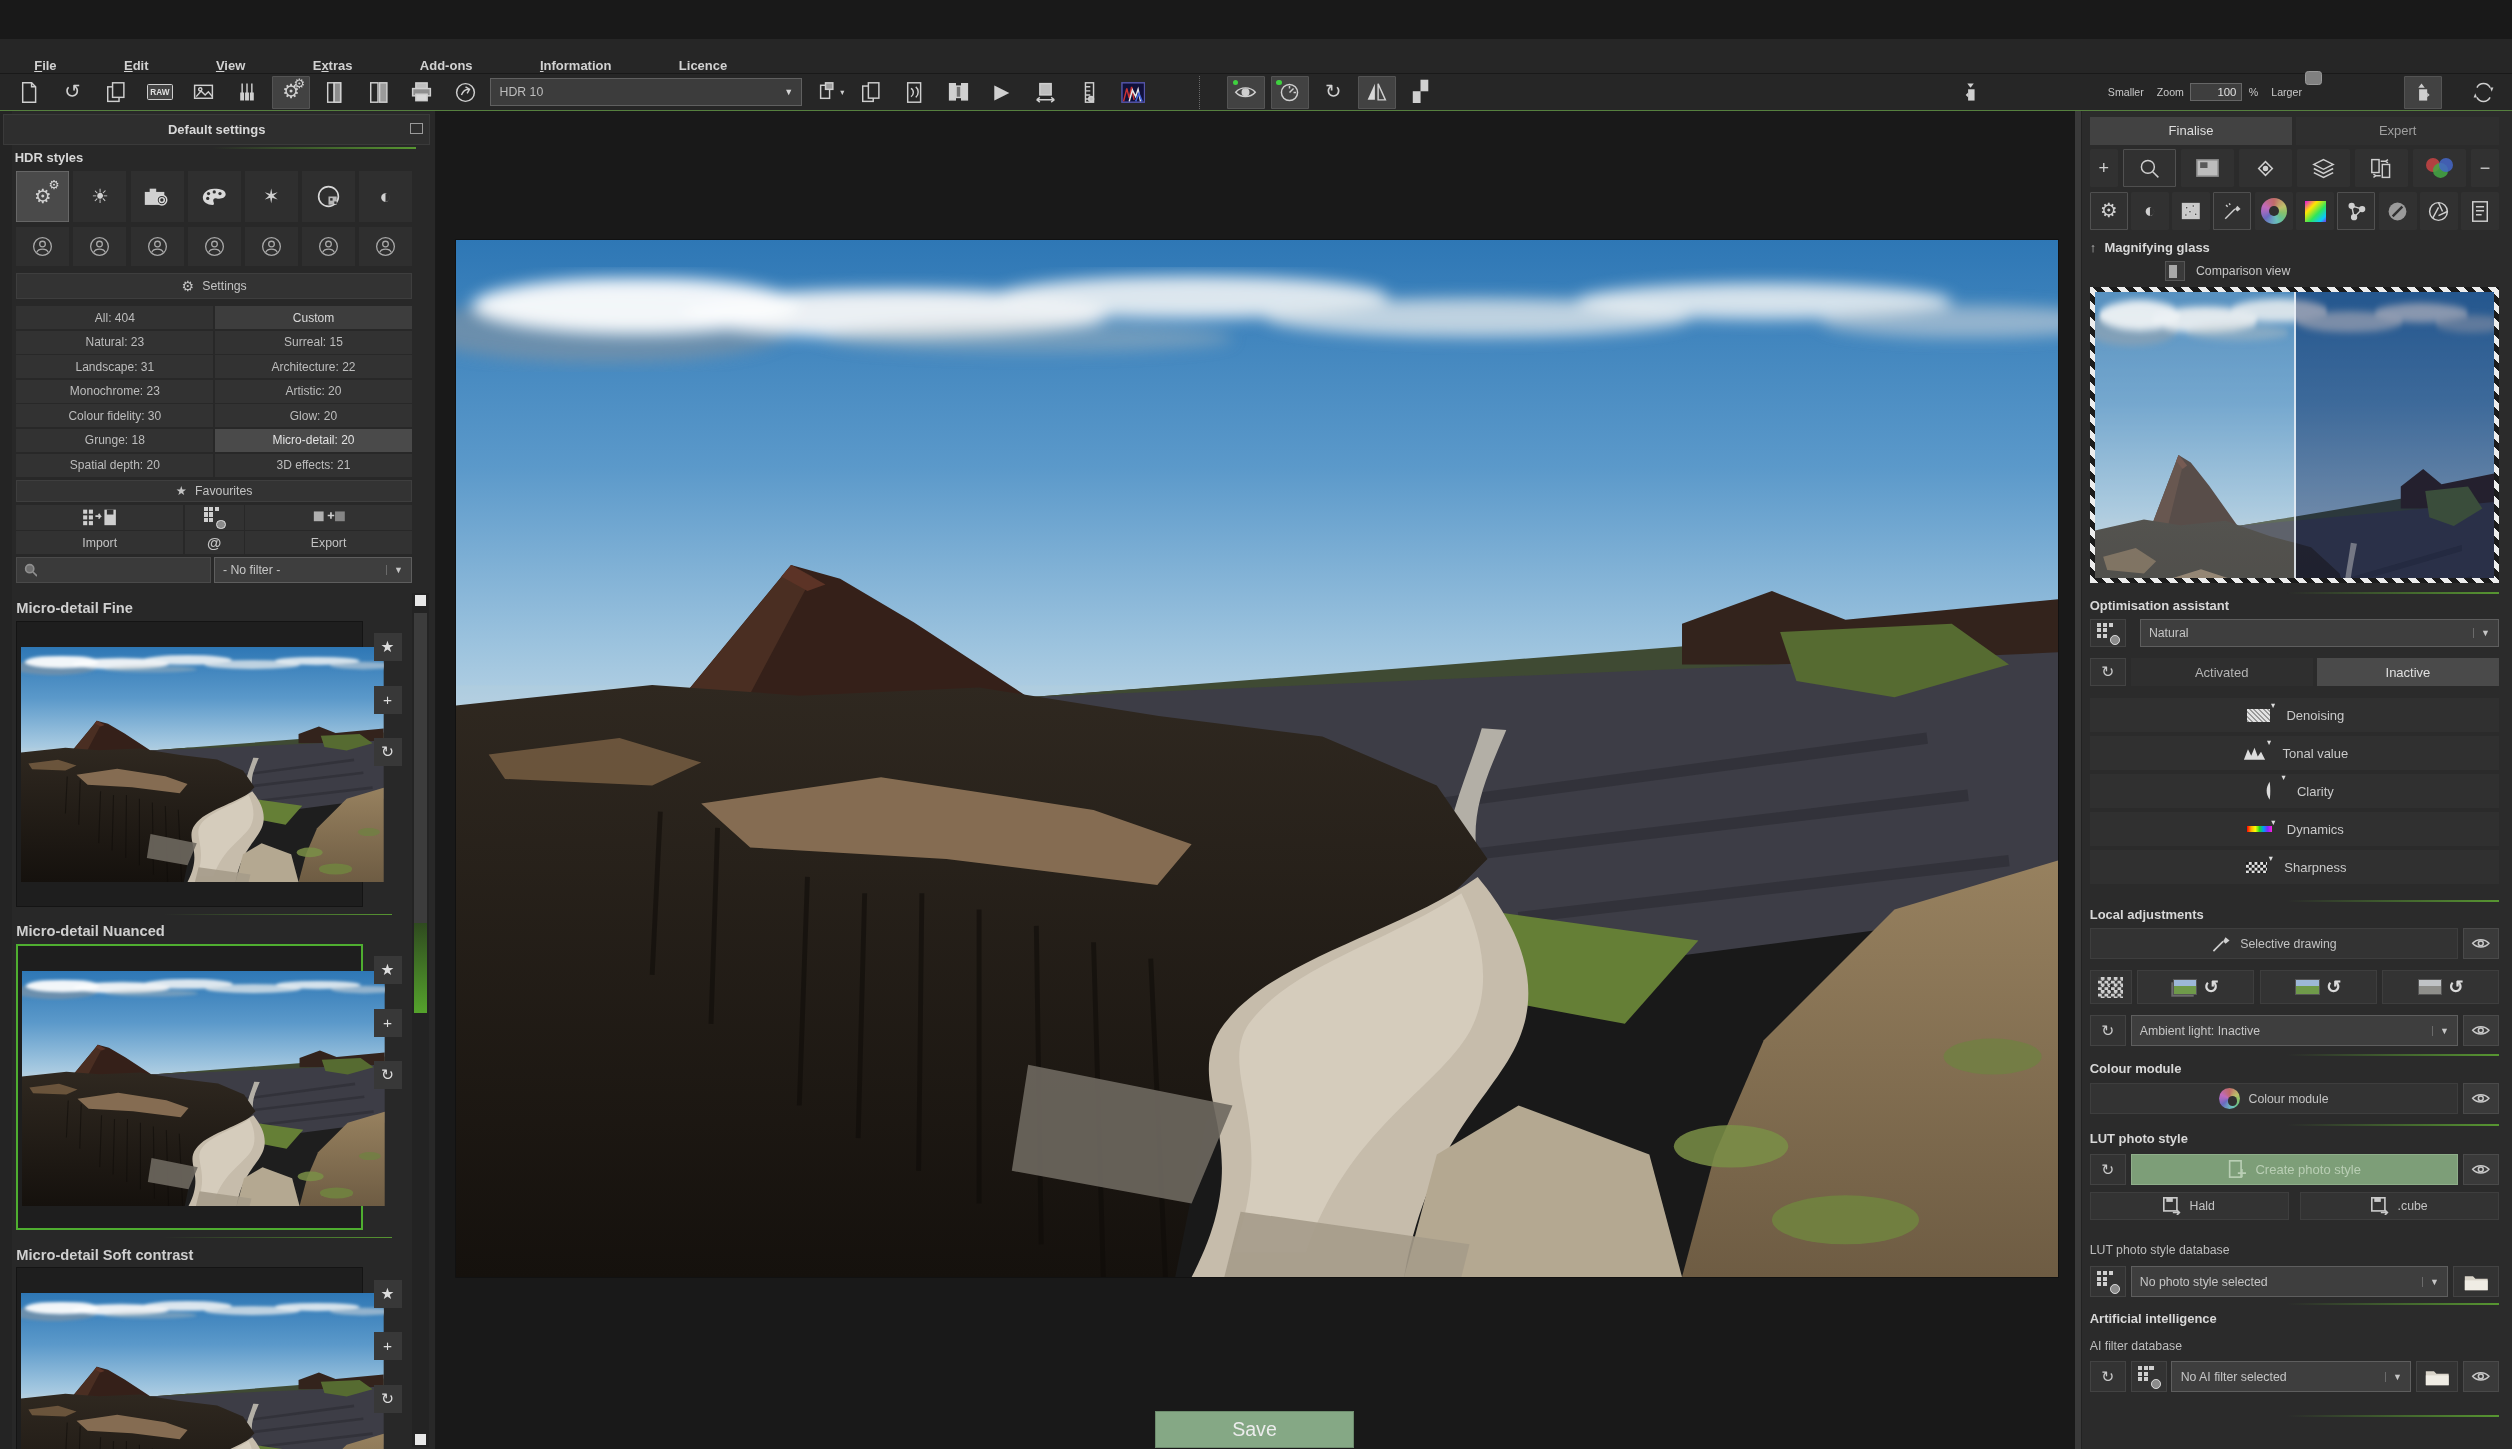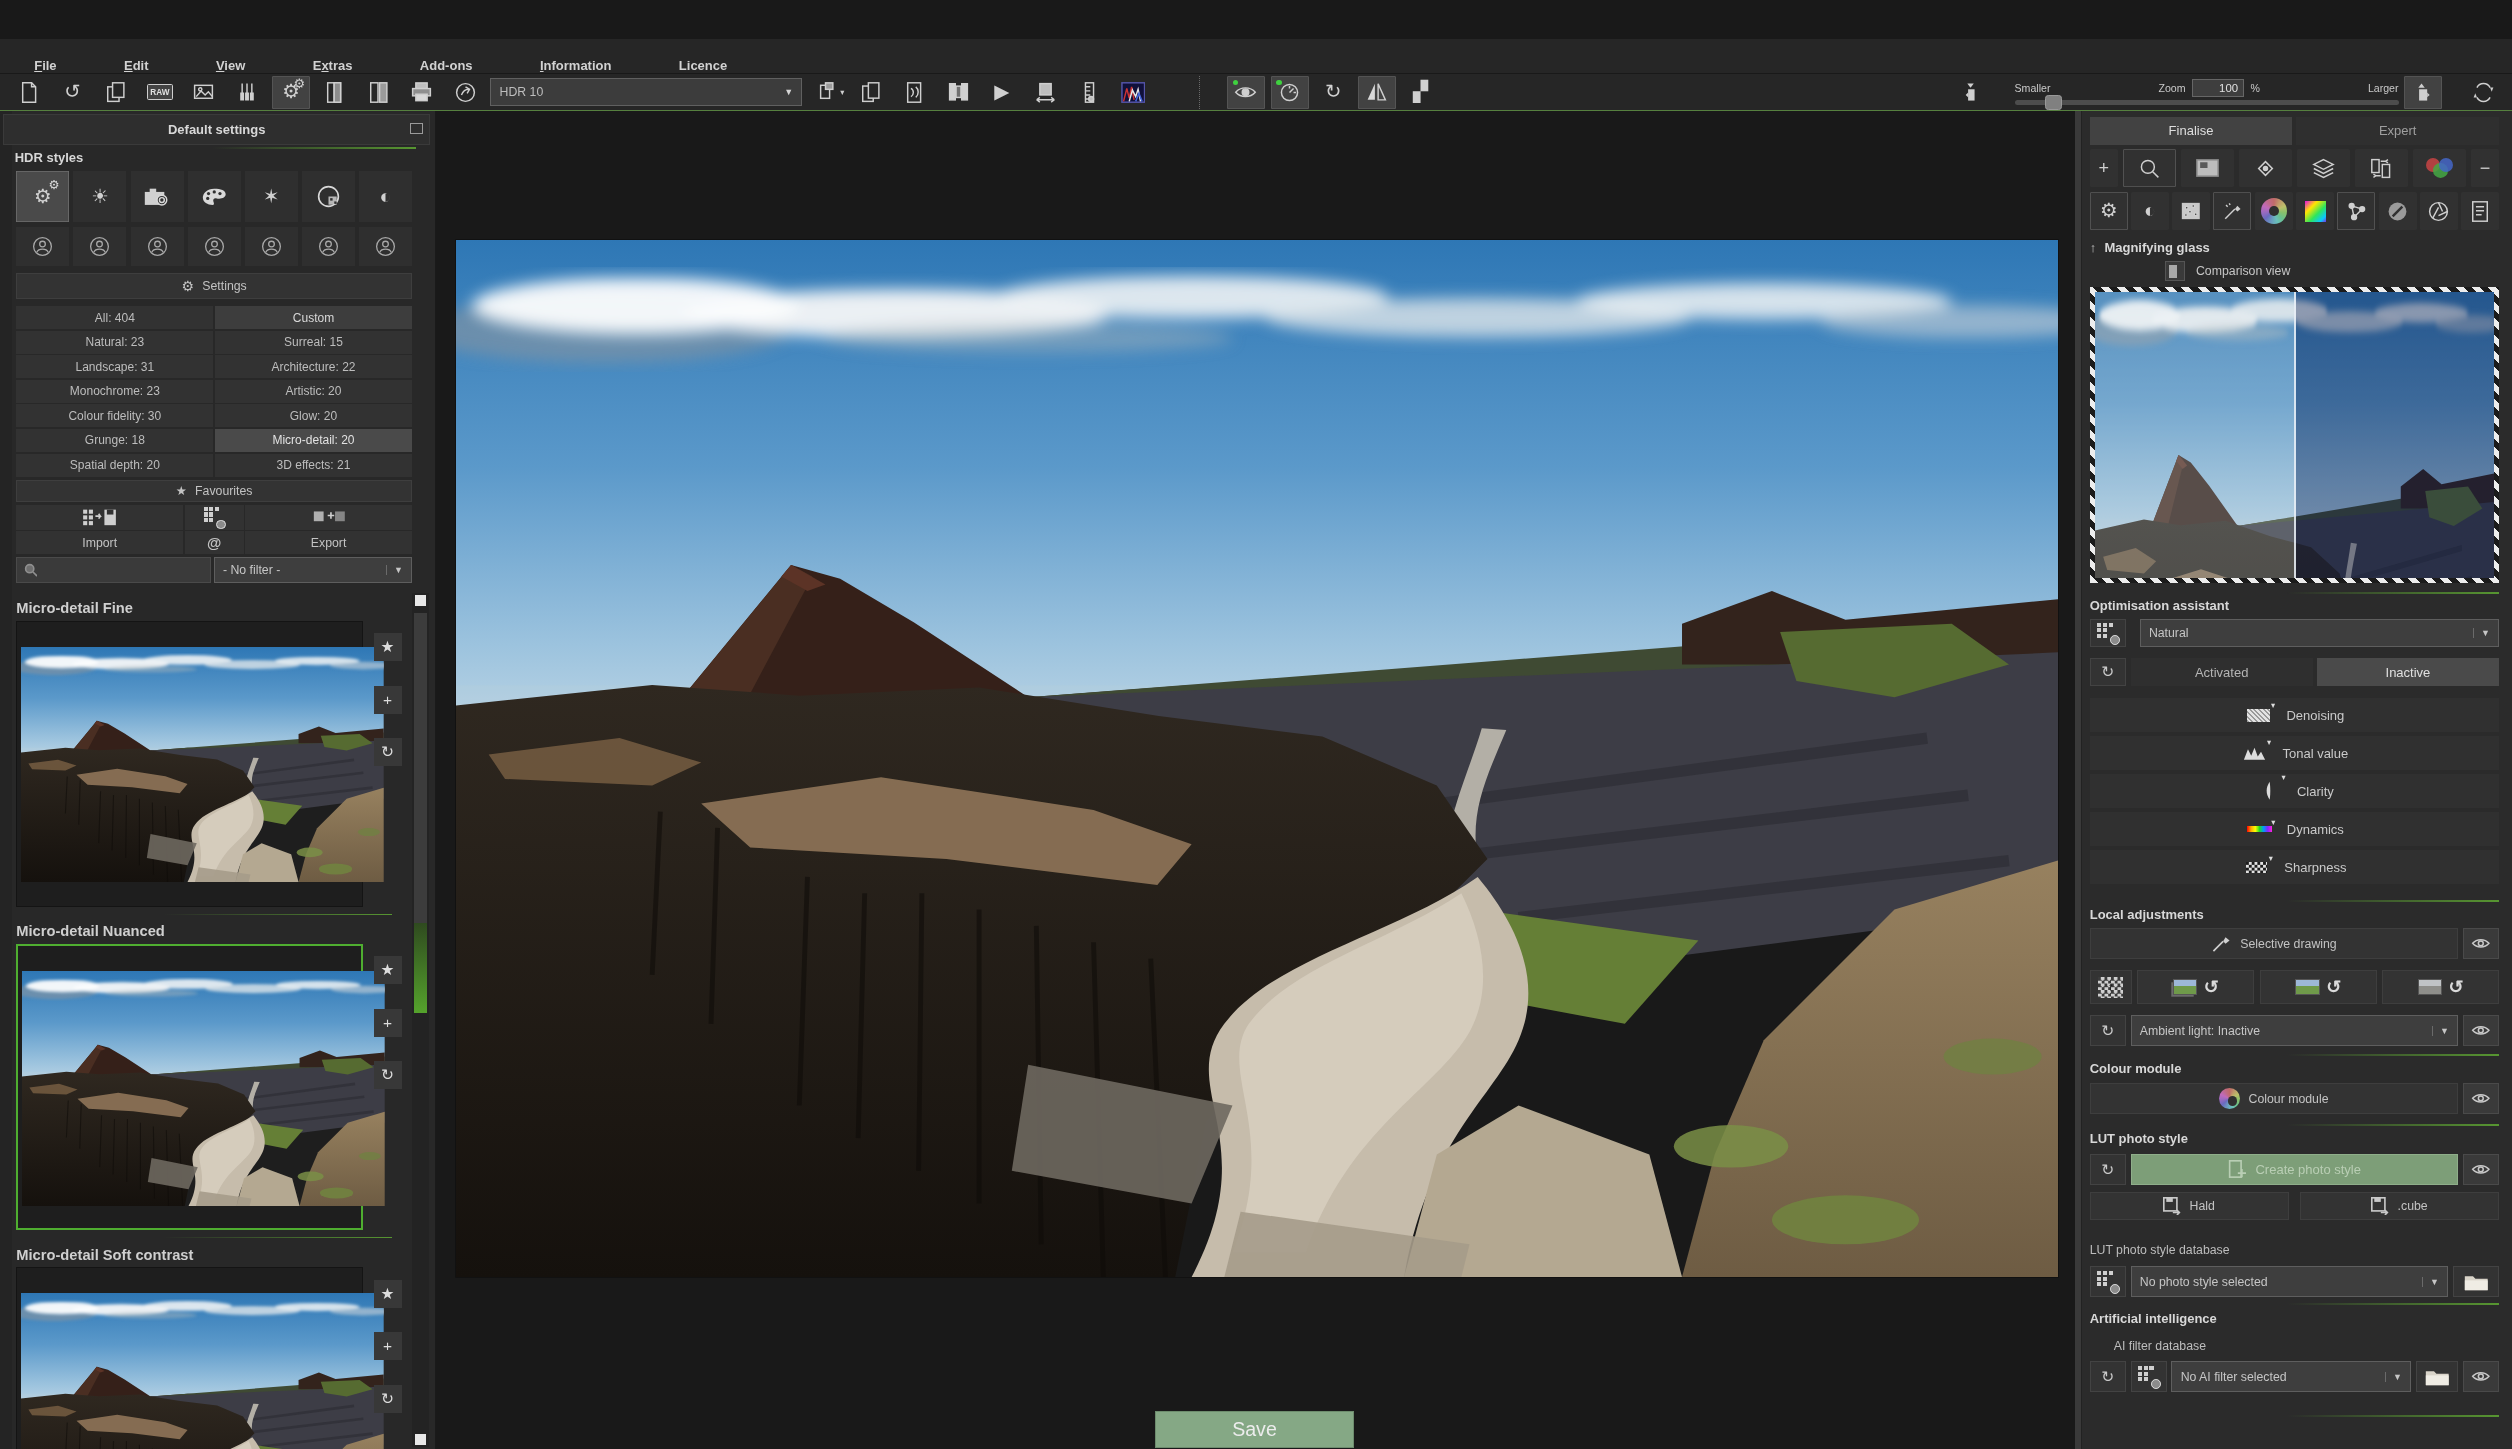--- a/index.html
+++ b/index.html
@@ -43,21 +43,21 @@
   .glyph{font-size:19.6px;line-height:1;color:#d0d0d0;}
   .glyph.small{font-size:13px;}
   .greendot{position:absolute;left:5.7px;top:4.1px;width:5.7px;height:5.7px;border-radius:50%;
             background:#3fd13f;}
   .rawbox{font-size:8.2px;font-weight:bold;border:1.6px solid #cfcfcf;border-radius:1.6px;
           padding:2.5px 2.5px;color:#e2e2e2;background:#444;}
   .combo{width:312px;height:28px;background:#3c3c3c;border:0.8px solid #606060;
          display:flex;align-items:center;padding:0 8.2px;font-size:12.3px;color:#bdbdbd;flex:none;}
   .combo .arrow{margin-left:auto;font-size:9px;color:#d5d5d5;}
   .tsep{width:1.6px;height:33px;border-left:1.6px dotted #6a6a6a;margin:0 21px 0 41px;flex:none;}
-  .zoomgroup{width:384px;height:33px;display:flex;flex-direction:column;justify-content:center;
+  .zoomgroup{width:384px;height:33px;display:flex;flex-direction:row;justify-content:center;
              gap:3.3px;flex:none;margin-left:18px;}
   .zoomrow{display:flex;align-items:center;font-size:10.6px;color:#c9c9c9;gap:6.5px;}
   .zoombox{width:52px;height:18px;background:#3e3e3e;border:0.8px solid #666;
            display:flex;align-items:center;justify-content:flex-end;padding:0 4.9px;
            font-size:11.4px;color:#e0e0e0;}
   .ztrack{position:relative;height:4.9px;background:#4d4d4d;border-radius:2.5px;}
   .zthumb{position:absolute;left:8%;top:-4.9px;width:16.3px;height:14.7px;border-radius:3.3px;
           background:#808080;border:0.8px solid #999;}
   .spacer{flex:1;}
 
@@ -1090,21 +1090,21 @@
             <path d="M1 4 h10 l3 3 h15 v14 h-28 z" fill="#d9d4c9"></path>
             <path d="M1 9 h28 v12 h-28 z" fill="#efece4"></path>
           </svg>
         </div>
     </div>
 
     <div class="gline rp" style="top:1192px;left:212px;right:13px;"></div>
     <div class="rp rsec" style="top:1200px;">
       <span class="sec-title">Artificial intelligence</span>
     </div>
-    <div class="rp label-sm" style="top:1228px;margin-left:24px;">AI filter database</div>
+    <div class="rp label-sm" style="top:1228px;">AI filter database</div>
     <div class="rp" style="top:1250px;height:31px;display:flex;gap:4.9px;">
       <div class="sqic">
           <span>↻</span>
         </div>
       <div class="sqic">
           <span class="gridsearch">
             <i style="left:0;top:0;"></i>
             <i style="left:5.7px;top:0;"></i>
             <i style="left:11.4px;top:0;"></i>
             <i style="left:0;top:5.7px;"></i>

